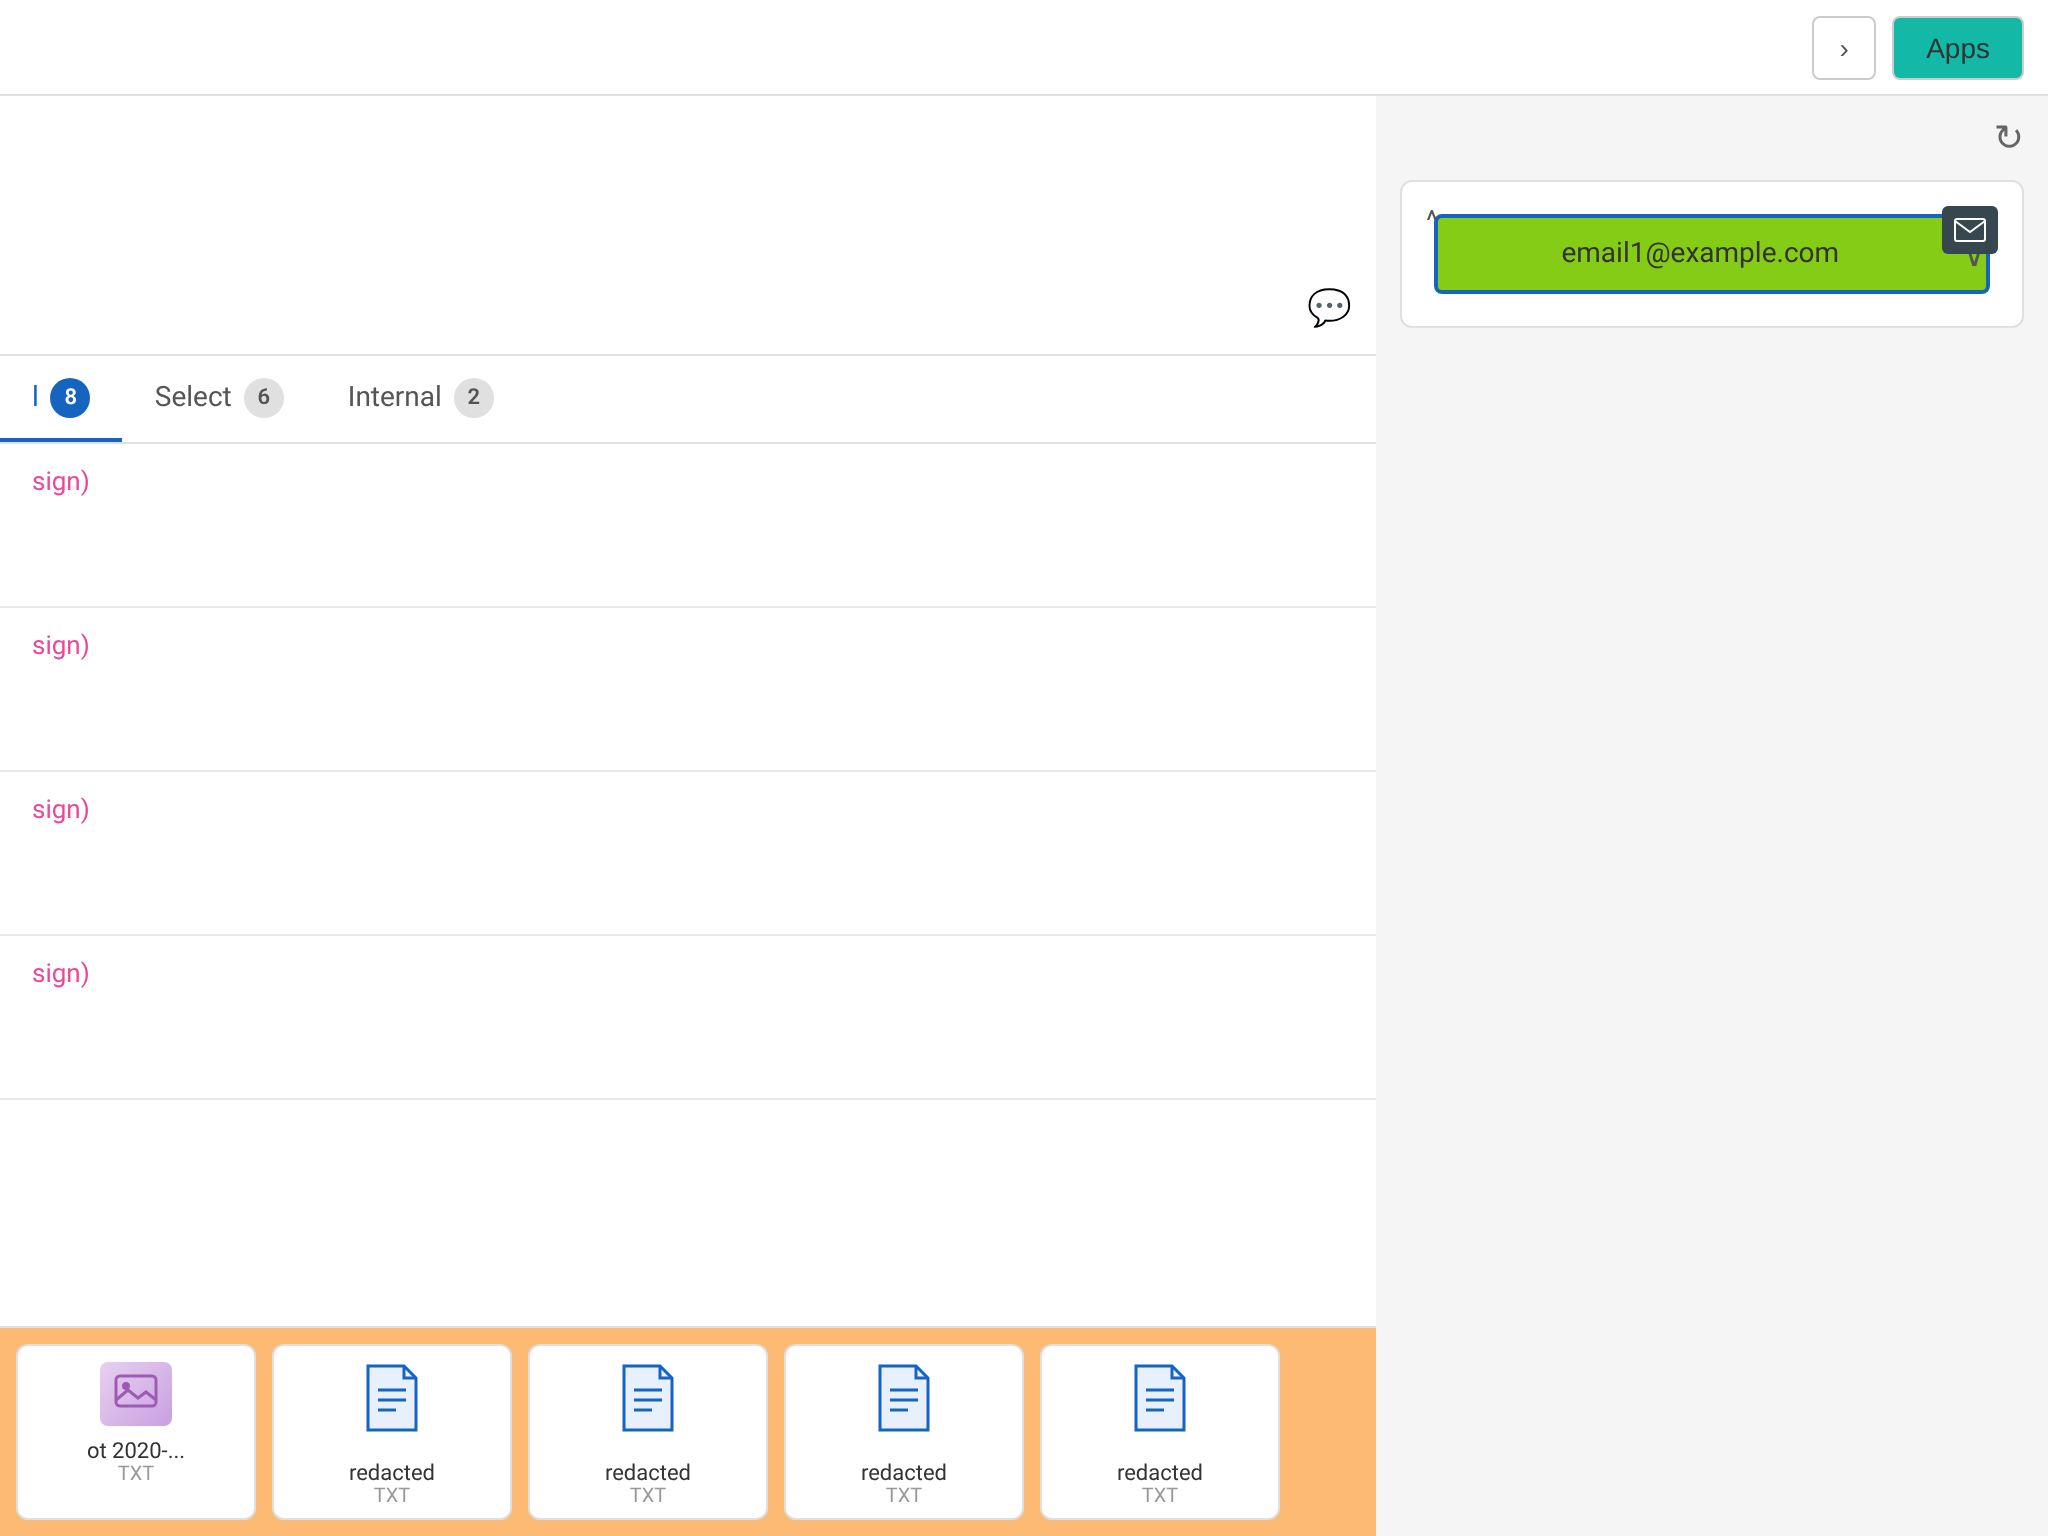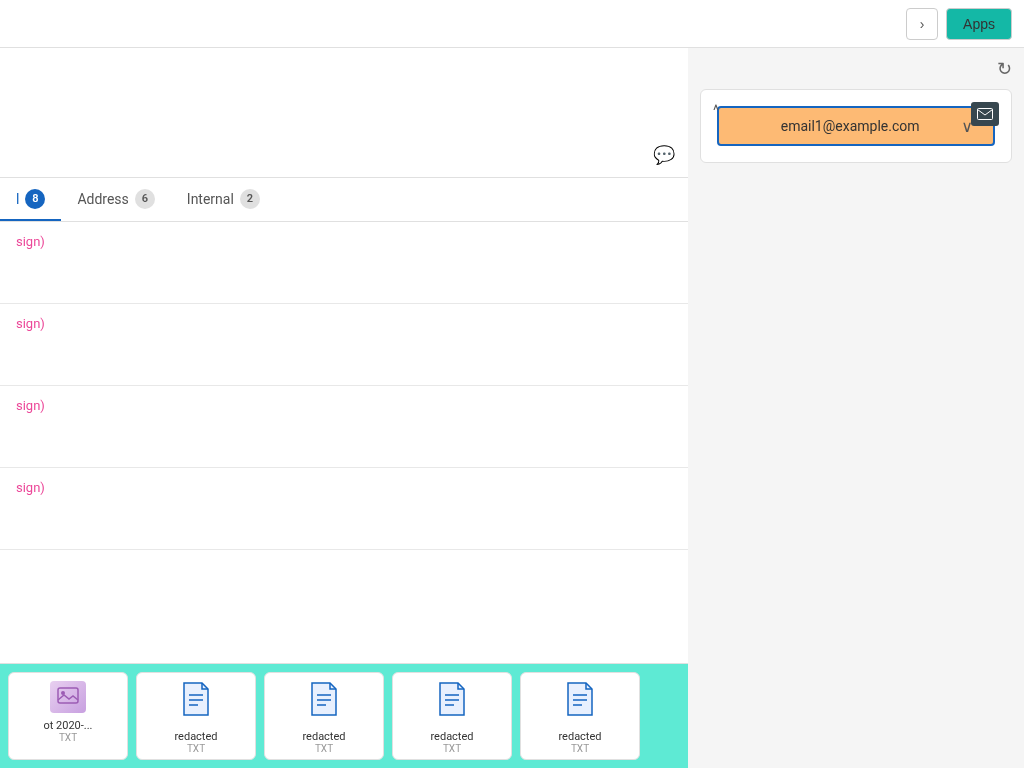--- a/index.html
+++ b/index.html
@@ -139,21 +139,21 @@
       margin-bottom: 6px;
     }
 
     
     .files-area {
       position: absolute;
       bottom: 0;
       left: 0;
       right: 0;
       height: 105px;
-      background: #5eead4;
+      background: #fdba74;
       display: flex;
       gap: 8px;
       padding: 8px 8px;
       border-top: 1px solid #e0e0e0;
       overflow-x: auto;
     }
     .file-card {
       flex: 0 0 120px;
       border: 1px solid #e0e0e0;
       border-radius: 6px;
@@ -256,23 +256,23 @@
       justify-content: center;
       color: #fff;
       font-size: 13px;
     }
 
     .address-select-wrapper {
       border: 2px solid #1565c0;
       border-radius: 4px;
       display: flex;
       align-items: center;
-      padding: 0 20px;
+      padding: 0 0;
       height: 40px;
-      background: #fdba74;
+      background: #84cc16;
     }
     .address-select-text {
       flex: 1;
       font-size: 14px;
       color: #333;
       text-align: center;
     }
     .address-select-chevron {
       font-size: 16px;
       color: #555;
@@ -295,21 +295,21 @@
   <div class="message-area">
     <div class="message-icon">💬</div>
   </div>
 
   <div class="tabs-row">
     <div class="tab-item active">
       <span>l</span>
       <span class="tab-badge blue">8</span>
     </div>
     <div class="tab-item">
-      <span>Address</span>
+      <span>Select</span>
       <span class="tab-badge gray">6</span>
     </div>
     <div class="tab-item">
       <span>Internal</span>
       <span class="tab-badge gray">2</span>
     </div>
   </div>
 
   <div class="list-area">
     <div class="list-item">

